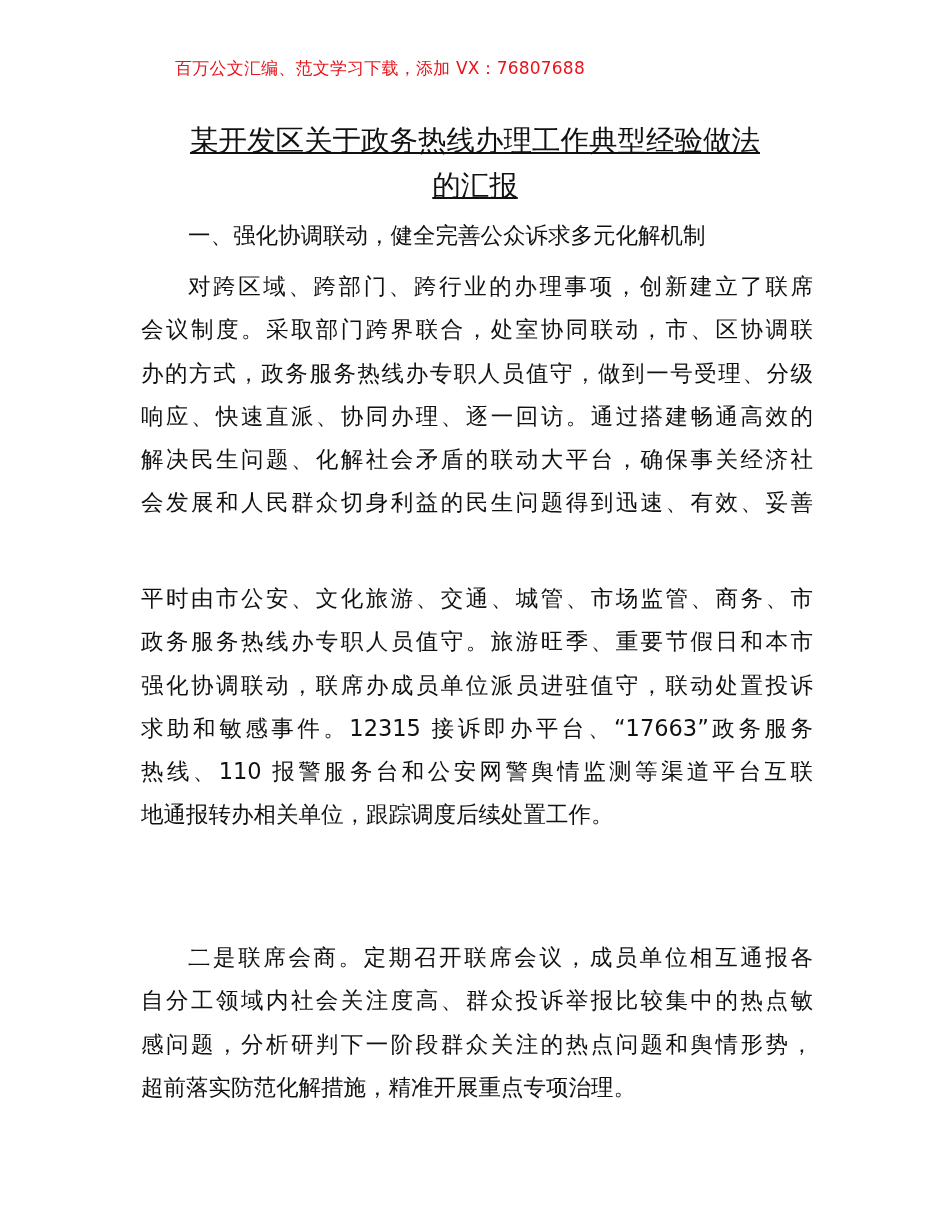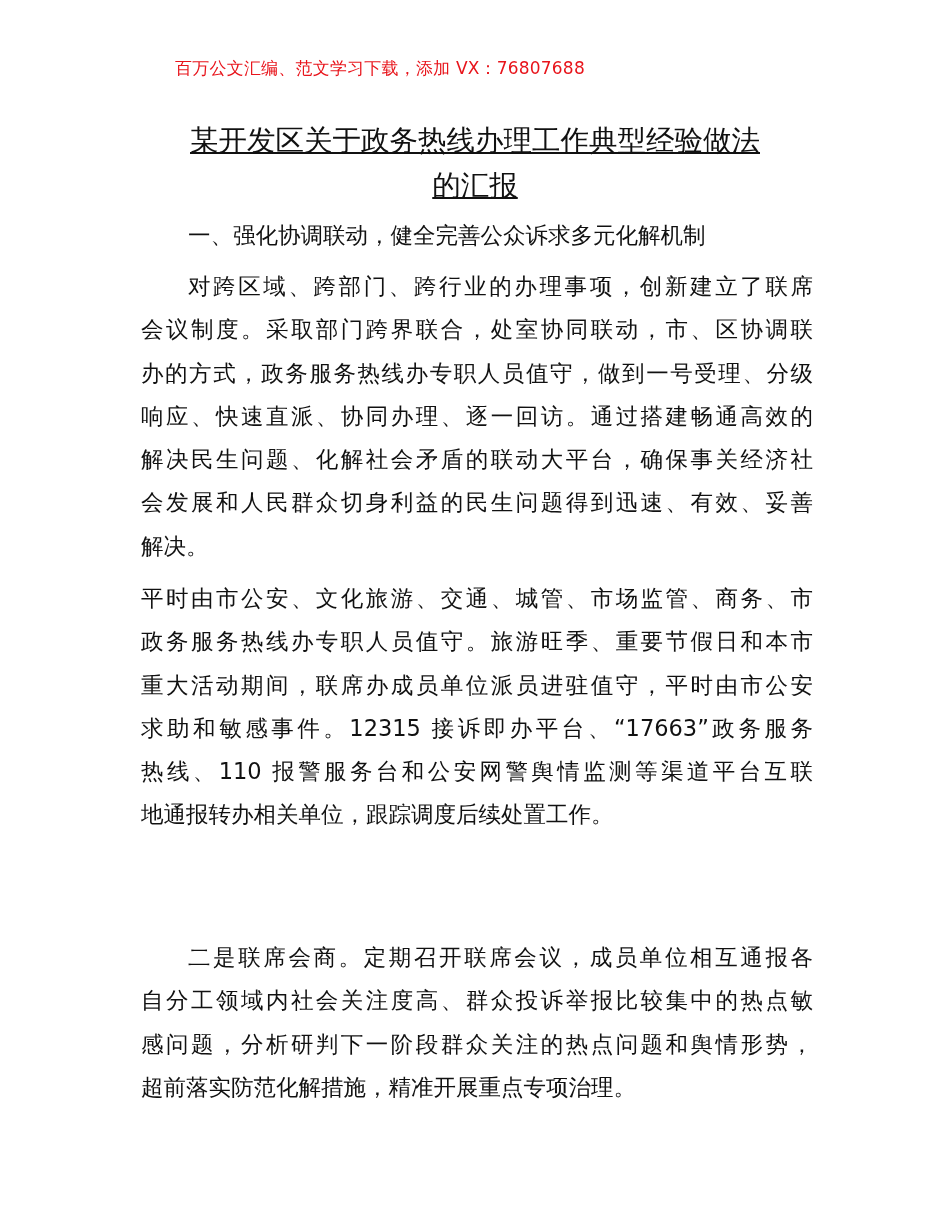--- a/index.html
+++ b/index.html
@@ -28,27 +28,26 @@
 
 <div class="heading1">一、强化协调联动，健全完善公众诉求多元化解机制</div>
 
 <div class="page" style="top:265px;">
   <div class="line indent">对跨区域、跨部门、跨行业的办理事项，创新建立了联席</div>
   <div class="line">会议制度。采取部门跨界联合，处室协同联动，市、区协调联</div>
   <div class="line">办的方式，政务服务热线办专职人员值守，做到一号受理、分级</div>
   <div class="line">响应、快速直派、协同办理、逐一回访。通过搭建畅通高效的</div>
   <div class="line">解决民生问题、化解社会矛盾的联动大平台，确保事关经济社</div>
   <div class="line">会发展和人民群众切身利益的民生问题得到迅速、有效、妥善</div>
-  <div class="line last">解决。</div>
 </div>
 
 <div class="page" style="top:577px;">
   <div class="line">平时由市公安、文化旅游、交通、城管、市场监管、商务、市</div>
   <div class="line">政务服务热线办专职人员值守。旅游旺季、重要节假日和本市</div>
-  <div class="line">重大活动期间，联席办成员单位派员进驻值守，平时由市公安</div>
+  <div class="line">强化协调联动，联席办成员单位派员进驻值守，联动处置投诉</div>
   <div class="line">求助和敏感事件。12315 接诉即办平台、“17663”政务服务</div>
   <div class="line">热线、110 报警服务台和公安网警舆情监测等渠道平台互联</div>
   <div class="line last">地通报转办相关单位，跟踪调度后续处置工作。</div>
 </div>
 
 <div class="page" style="top:936px;">
   <div class="line indent">二是联席会商。定期召开联席会议，成员单位相互通报各</div>
   <div class="line">自分工领域内社会关注度高、群众投诉举报比较集中的热点敏</div>
   <div class="line">感问题，分析研判下一阶段群众关注的热点问题和舆情形势，</div>
   <div class="line last">超前落实防范化解措施，精准开展重点专项治理。</div>

